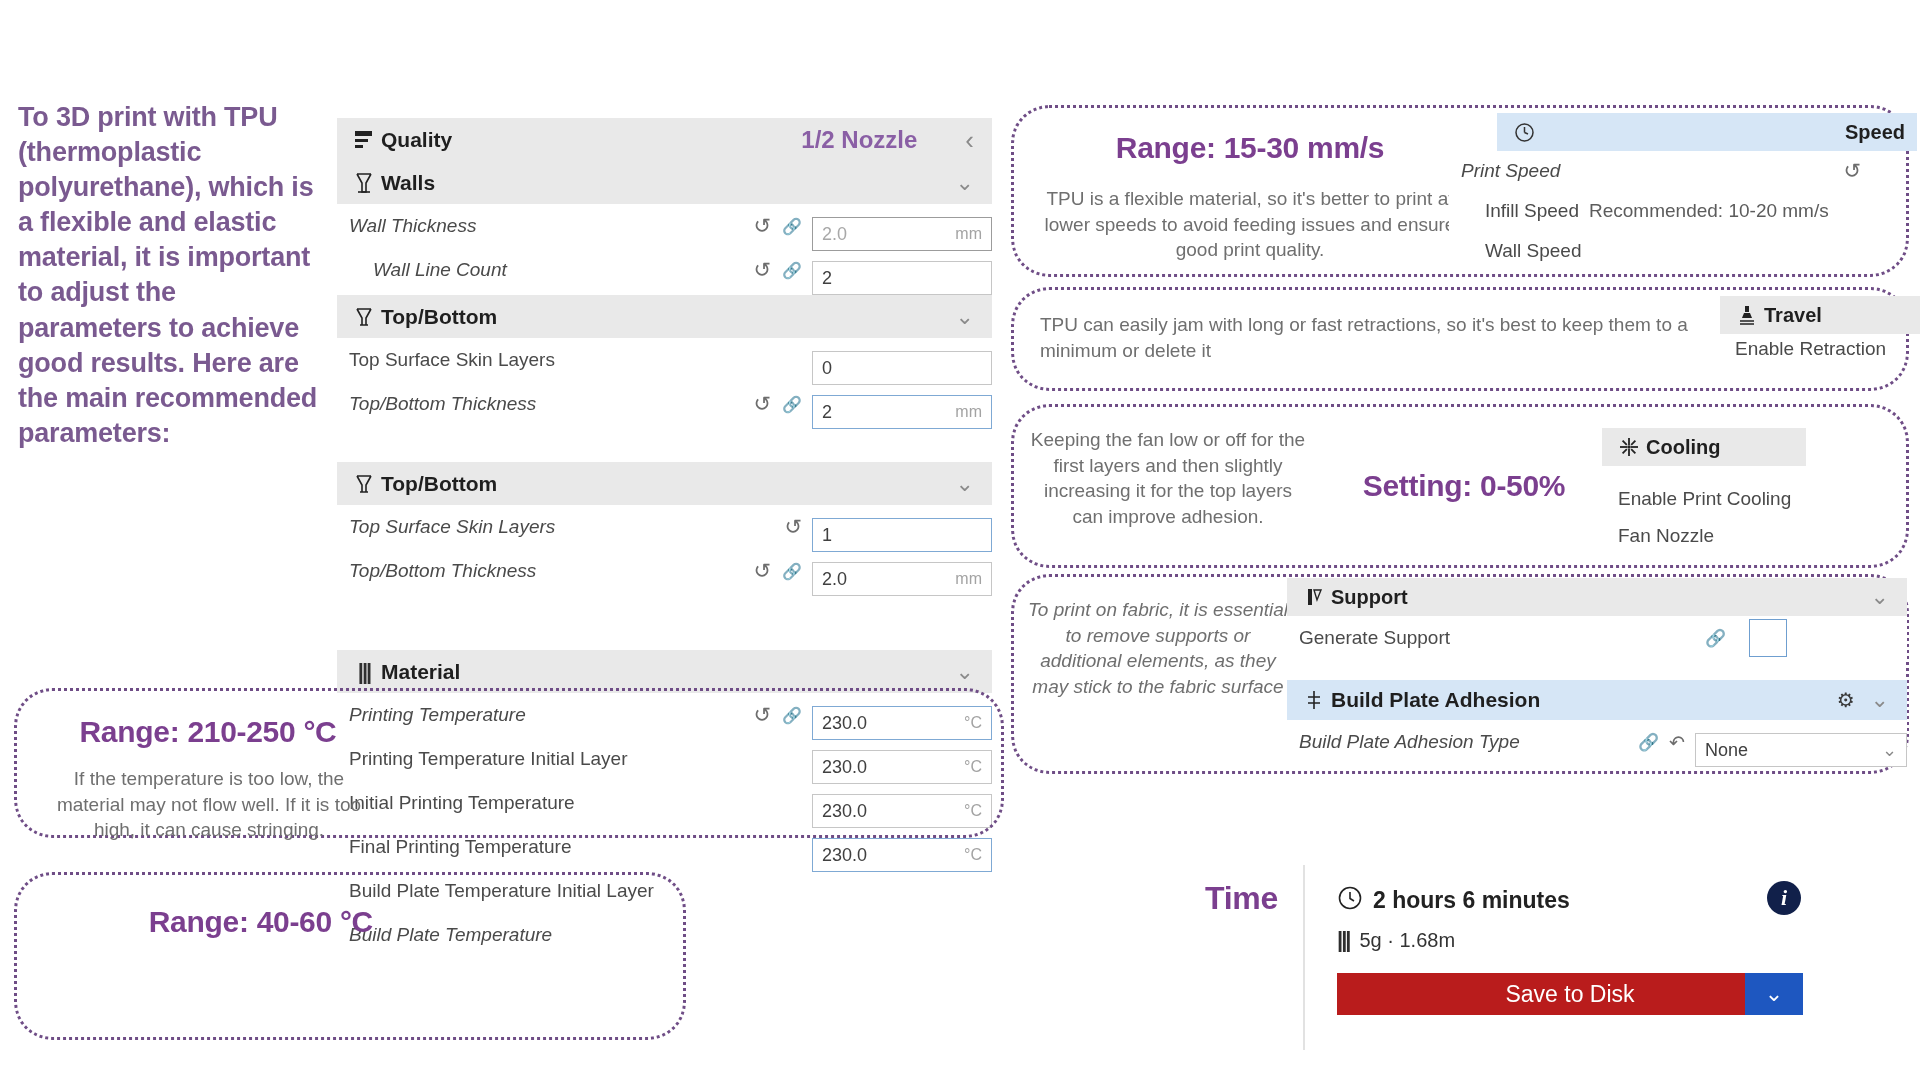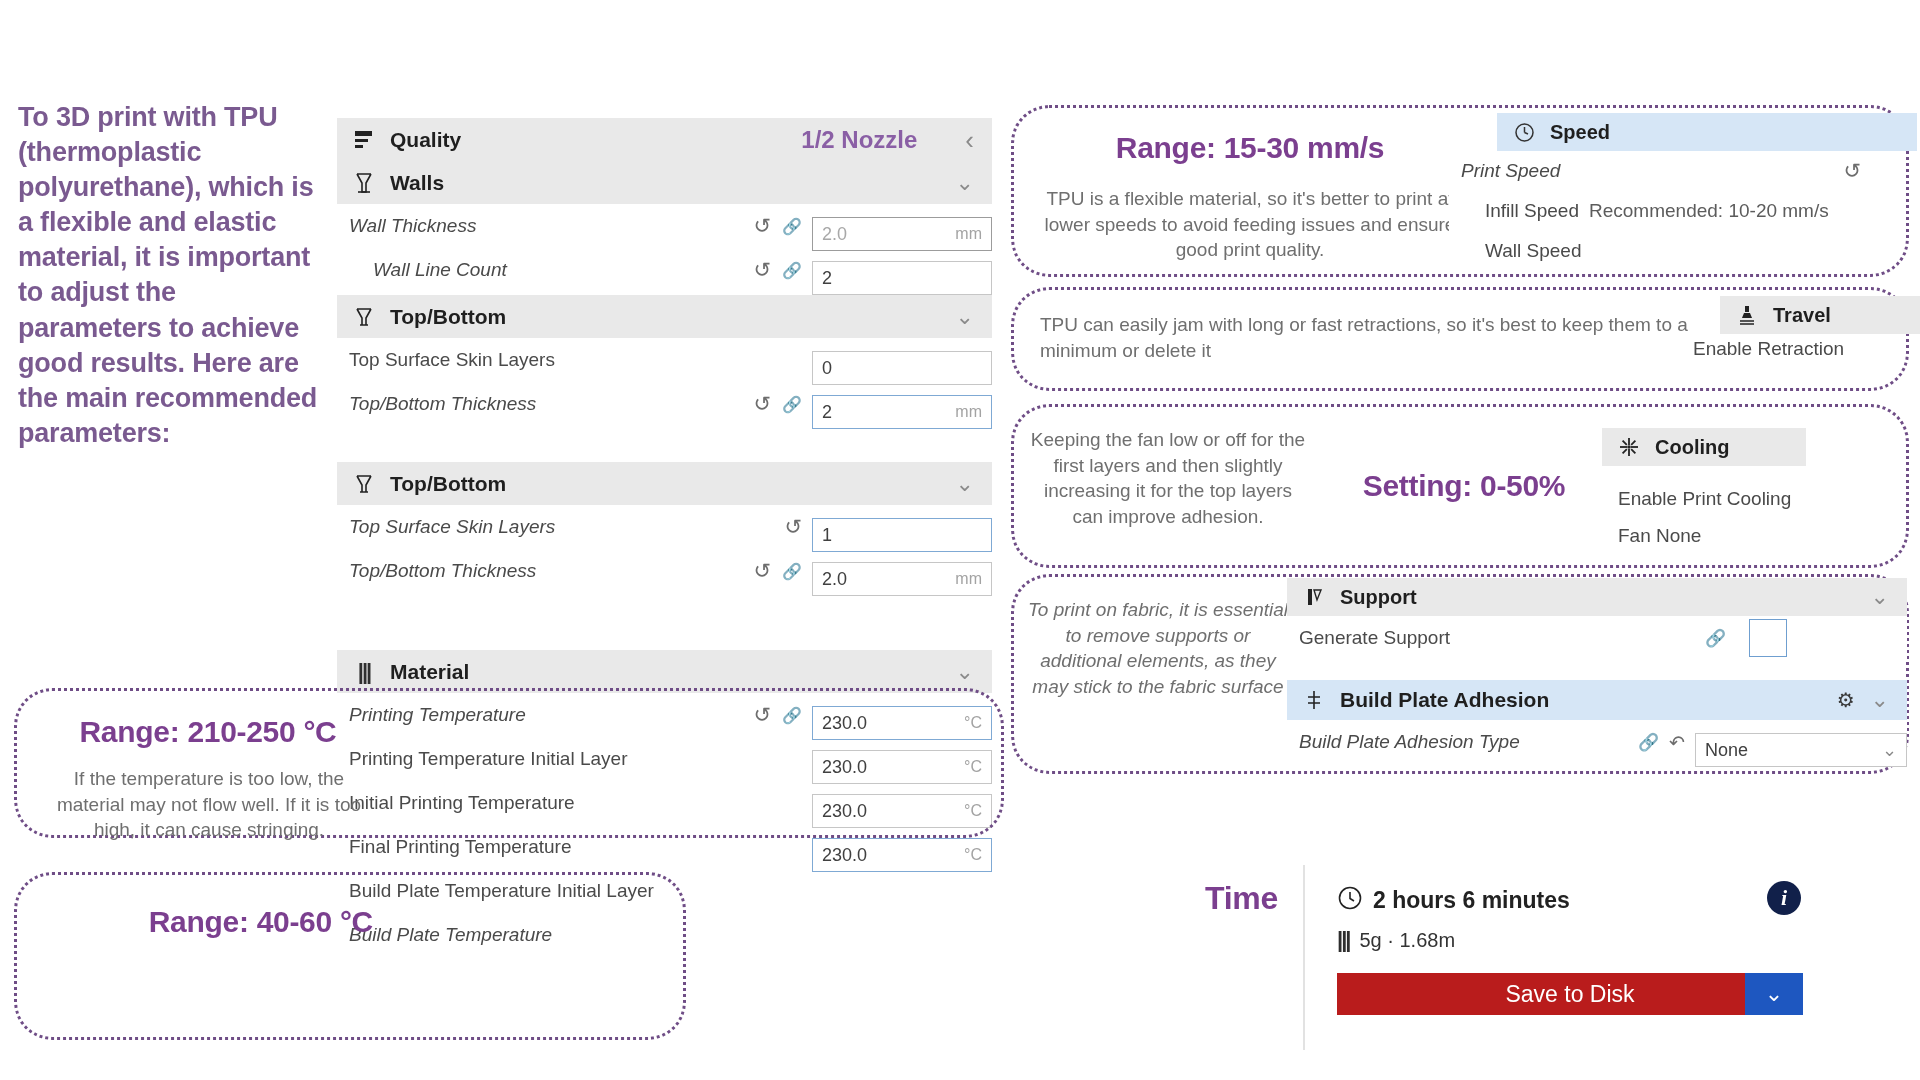--- a/index.html
+++ b/index.html
@@ -21,21 +21,21 @@
   }
 
   
   .cat{
     display:flex;align-items:center;
     background:#e9e9e9;height:43px;padding:0 12px;
     box-sizing:border-box;
   }
   .cat.blue{background:#d6e6f6;}
   .cat .ico{width:30px;flex:0 0 30px;display:flex;align-items:center;justify-content:center;color:#303030;}
-  .cat .ttl{font-size:21px;font-weight:bold;color:#1f1f1f;margin-left:11px;white-space:nowrap;}
+  .cat .ttl{font-size:21px;font-weight:bold;color:#1f1f1f;margin-left:2px;white-space:nowrap;}
   .cat .spacer{flex:1 1 auto;}
   .cat .chev{color:#8a8a8a;font-size:22px;line-height:1;padding:0 6px;}
   .cat .gear{color:#3a3a3a;font-size:20px;padding-right:10px;}
 
   .row{display:flex;align-items:center;height:44px;background:#fff;padding:0 0 0 12px;box-sizing:border-box;}
   .row .lbl{font-size:19px;color:#4a4a4a;white-space:nowrap;}
   .row .lbl.ital{font-style:italic;}
   .row .lbl.ind{padding-left:24px;}
   .row .sp{flex:1 1 auto;}
   .row .ctrls{display:flex;align-items:center;gap:11px;padding-right:10px;color:#6d6d6d;}
@@ -274,21 +274,21 @@
 
 <div class="abs callout" style="left:14px;top:872px;width:672px;height:168px;">
   <div class="abs co-head" style="left:26px;top:30px;width:330px;text-align:right;">Range: 40-60 °C</div>
 </div>
 
 <div class="abs callout" style="left:1011px;top:105px;width:898px;height:172px;">
   <div class="abs co-head" style="left:26px;top:23px;width:420px;text-align:center;">Range: 15-30 mm/s</div>
   <div class="abs co-body" style="left:16px;top:78px;width:440px;text-align:center;">TPU is a flexible material, so it's better to print at lower speeds to avoid feeding issues and ensure good print quality.</div>
 </div>
 
-<div class="abs cat blue" style="left:1497px;top:113px;width:420px;height:38px;">
+<div class="abs cat blue" style="left:1497px;top:113px;width:420px;height:38px;justify-content:space-between;">
   <span class="ico">
     <svg width="21" height="21" viewBox="0 0 21 21">
         <circle cx="10.5" cy="10.5" r="8.5" stroke="#333" stroke-width="1.5" fill="none"></circle>
         <path d="M10.5 10.5 L10.5 5 M10.5 10.5 L14 12" stroke="#333" stroke-width="1.5"></path>
       </svg>
   </span>
   <span class="ttl" style="font-size:20px;">Speed</span>
 </div>
 <div class="abs" id="speed-rows" style="left:1449px;top:151px;width:420px;">
     <div class="row" style="height: 40px;">
@@ -313,21 +313,21 @@
 <div class="abs cat" style="left:1720px;top:296px;width:204px;height:38px;">
   <span class="ico">
     <svg width="20" height="22" viewBox="0 0 20 22">
         <rect x="8" y="2" width="4" height="6" fill="#222"></rect>
         <path d="M7 9 h6 l2 5 H5 z" fill="#222"></path>
         <path d="M3 17 h14 M3 20 h14" stroke="#222" stroke-width="1.6"></path>
       </svg>
   </span>
   <span class="ttl" style="font-size:20px;">Travel</span>
 </div>
-<div class="abs" style="left:1693px;top:338px;">
+<div class="abs" style="left:1735px;top:338px;">
   <span style="font-size:19px;color:#4a4a4a;">Enable Retraction</span>
 </div>
 
 <div class="abs callout" style="left:1011px;top:404px;width:898px;height:164px;">
   <div class="abs co-body" style="left:14px;top:20px;width:280px;text-align:center;">Keeping the fan low or off for the first layers and then slightly increasing it for the top layers can improve adhesion.</div>
   <div class="abs co-head" style="left:310px;top:62px;width:280px;text-align:center;">Setting: 0-50%</div>
 </div>
 <div class="abs cat" style="left:1602px;top:428px;width:204px;height:38px;">
   <span class="ico">
     <svg width="22" height="22" viewBox="0 0 22 22">
@@ -343,21 +343,21 @@
         </g>
         <circle cx="11" cy="11" r="1.8" fill="#222"></circle>
       </svg>
   </span>
   <span class="ttl" style="font-size:20px;">Cooling</span>
 </div>
 <div class="abs" style="left:1618px;top:488px;">
   <span style="font-size:19px;color:#4a4a4a;">Enable Print Cooling</span>
 </div>
 <div class="abs" style="left:1618px;top:525px;">
-  <span style="font-size:19px;color:#4a4a4a;">Fan None</span>
+  <span style="font-size:19px;color:#4a4a4a;">Fan Nozzle</span>
 </div>
 
 <div class="abs callout" style="left:1011px;top:574px;width:898px;height:200px;font-style:italic;">
   <div class="abs co-body" style="left:12px;top:20px;width:264px;text-align:center;">To print on fabric, it is essential to remove supports or additional elements, as they may stick to the fabric surface</div>
 </div>
 
 <div class="abs cat" style="left:1287px;top:578px;width:620px;height:38px;">
   <span class="ico">
     <svg width="20" height="22" viewBox="0 0 20 22">
         <path d="M4 3 v16 h4 v-16 z" fill="#222"></path>

